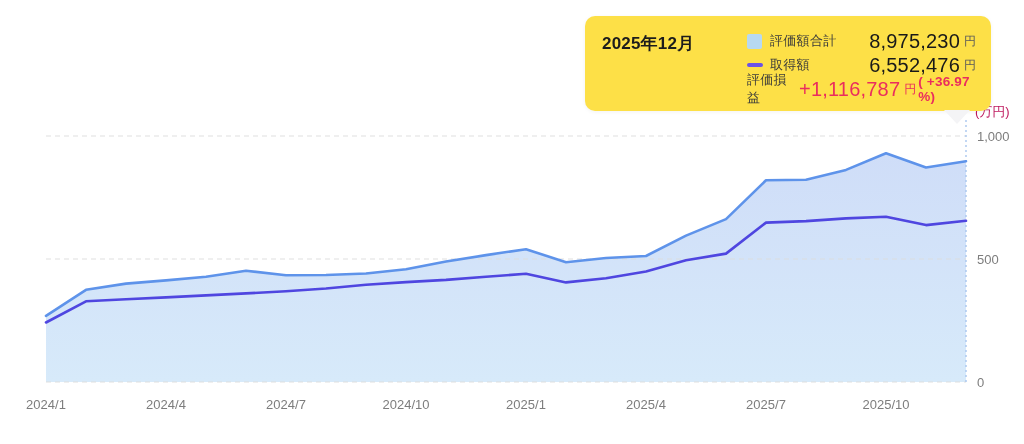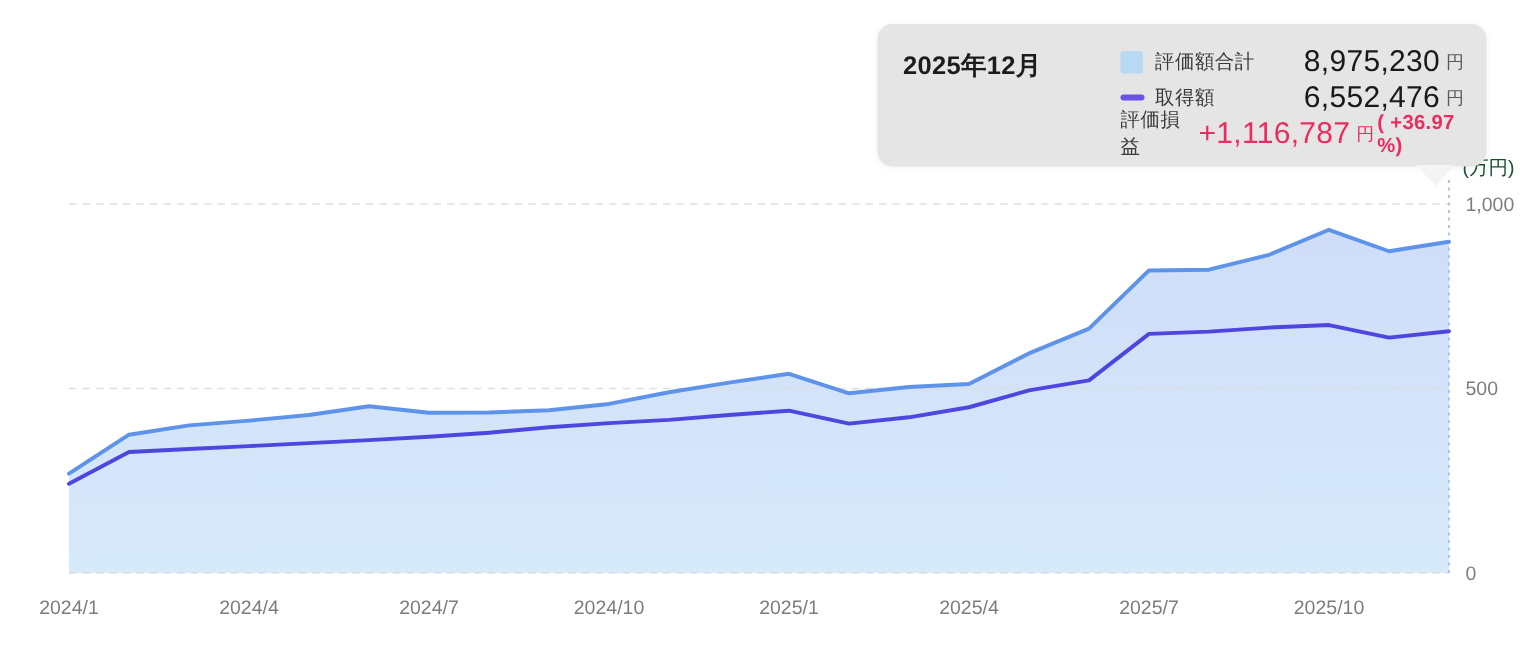--- a/index.html
+++ b/index.html
@@ -12,25 +12,25 @@
   .x-tick{
     position:absolute;top:397px;transform:translateX(-50%);
     font-size:13px;color:#7d7d7d;white-space:nowrap;
   }
   .y-tick{
     position:absolute;left:977px;transform:translateY(-50%);
     font-size:13px;color:#7d7d7d;white-space:nowrap;
   }
   .y-unit{
     position:absolute;left:975px;transform:translateY(-50%);
-    font-size:13px;color:#14532d;white-space:nowrap;
+    font-size:13px;color:#be185d;white-space:nowrap;
   }
   .tooltip{
     position:absolute;left:585px;top:16px;width:406px;box-sizing:border-box;
-    background:#e5e5e5;border-radius:10px;padding:14px 15px 11px 17px;
+    background:#fde047;border-radius:10px;padding:14px 15px 11px 17px;
     display:flex;align-items:flex-start;
     box-shadow:0 1px 4px rgba(0,0,0,0.05);
   }
   .tooltip-caret{
     position:absolute;left:359px;top:100%;width:0;height:0;margin-top:-1px;
     border-left:13px solid transparent;border-right:13px solid transparent;
     border-top:14px solid #f4f4f6;
   }
   .tooltip-title{
     width:100px;flex:none;font-size:17px;font-weight:bold;color:#1c1c1c;

